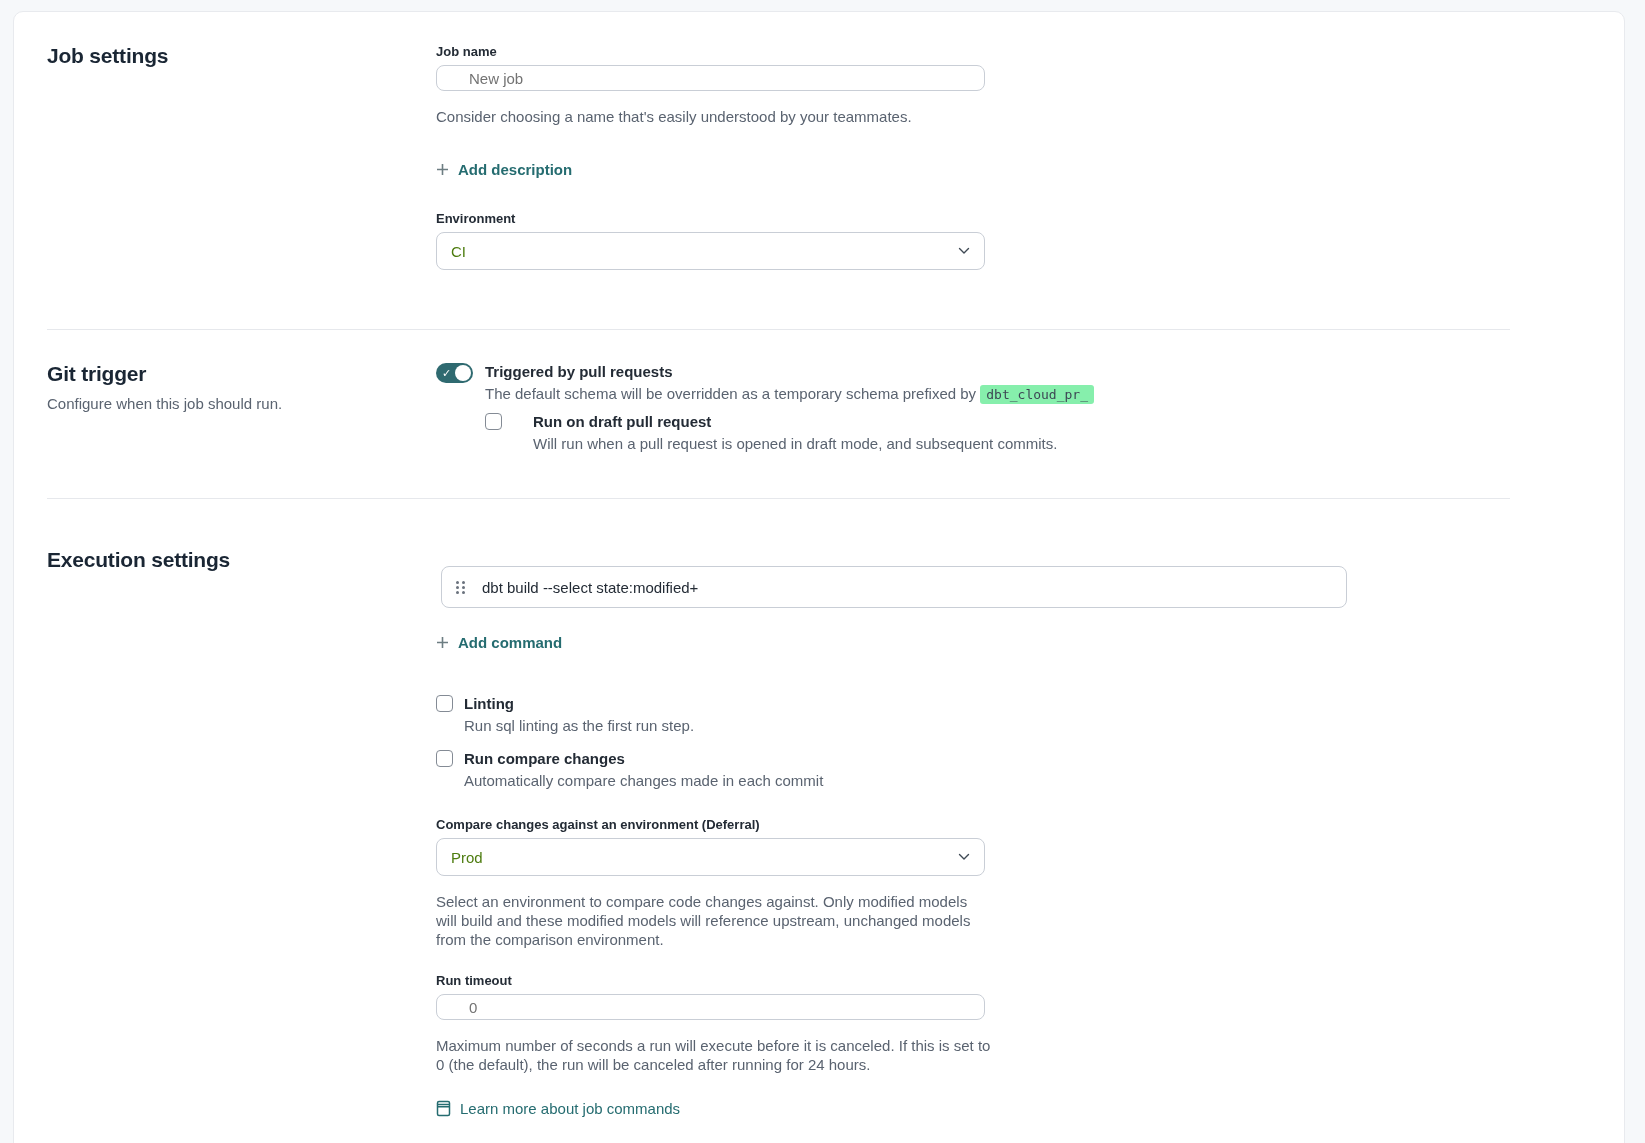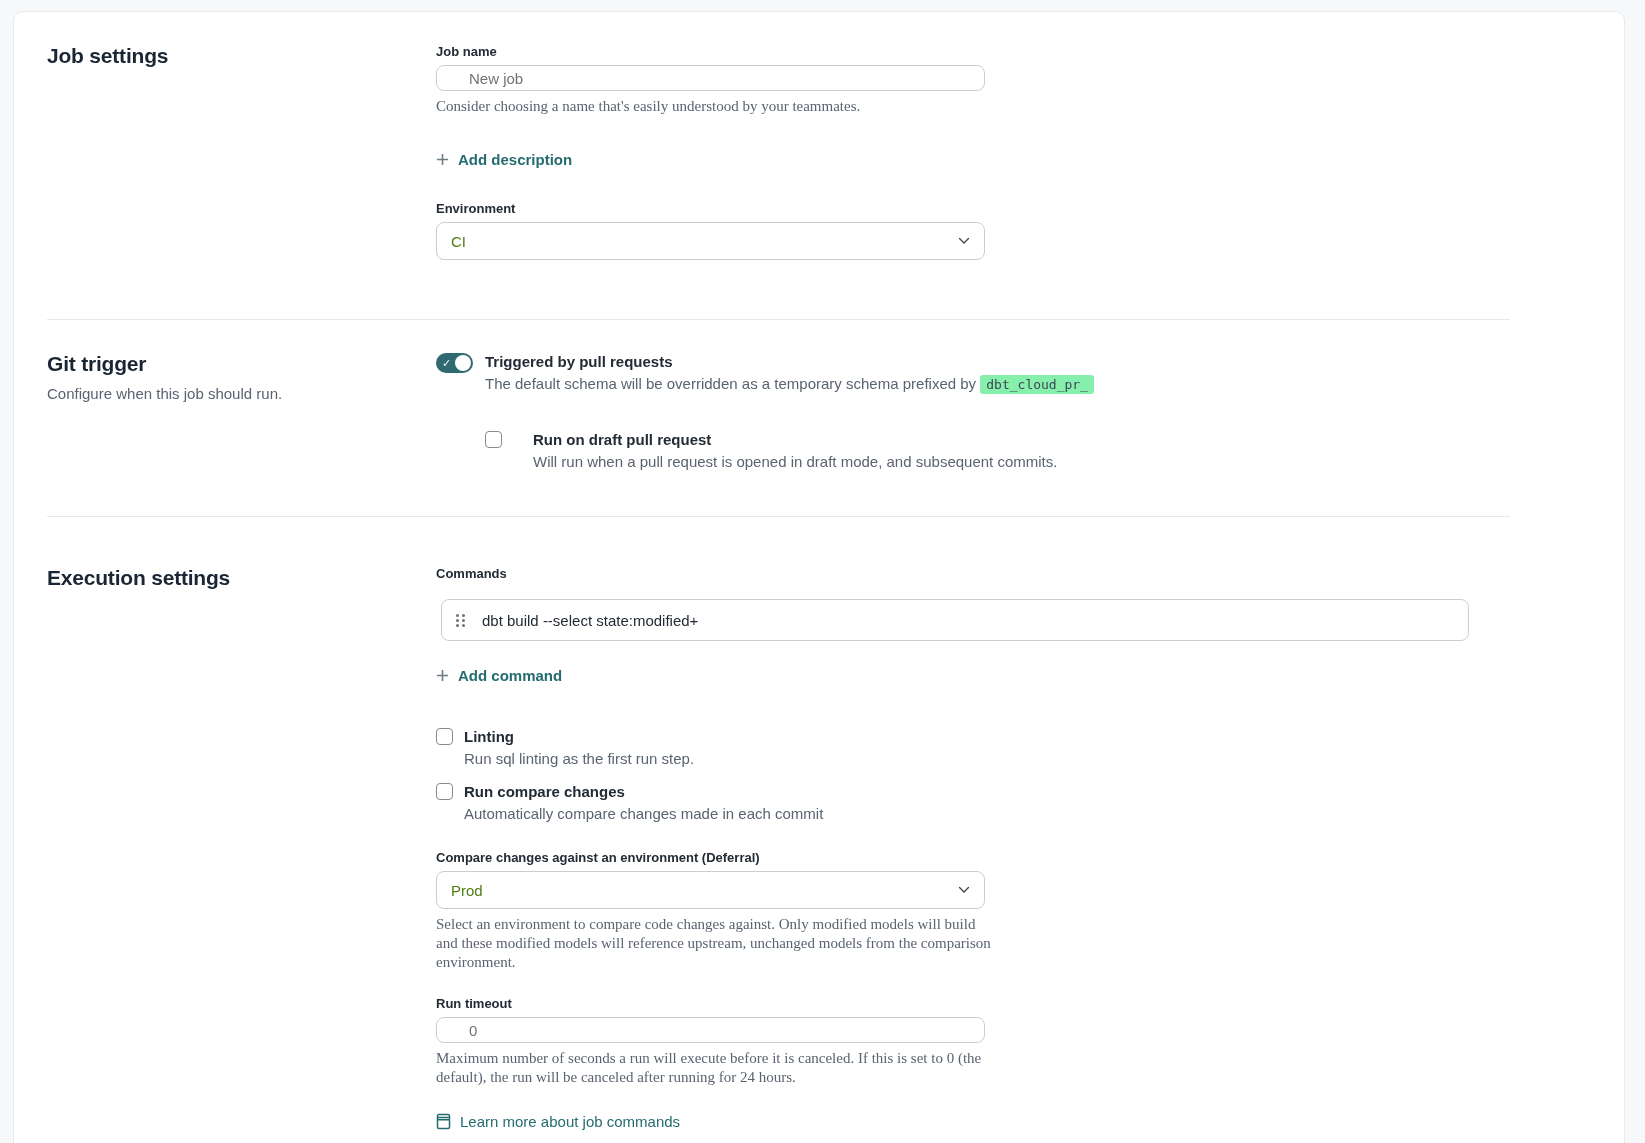--- a/index.html
+++ b/index.html
@@ -9,40 +9,40 @@
     background:#ffffff;border:1px solid #e8eaee;border-radius:10px;box-sizing:border-box;}
   .section{display:flex;padding-left:33px;}
   .section-left{width:389px;flex-shrink:0;}
   .section-right{flex:1;}
   h2.sec-title{margin:0;font-size:21px;font-weight:700;color:#1a2634;letter-spacing:-0.2px;}
   .sec-sub{margin-top:9px;font-size:15px;color:#5a6370;}
   .field-label{font-size:13px;font-weight:700;color:#232b35;margin-bottom:6px;}
   .text-input{box-sizing:border-box;width:549px;height:26px;border:1px solid #c9ced6;
     border-radius:8px;padding:0 32px;font-size:15px;color:#737373;background:#fff;outline:none;
     font-family:"Liberation Sans","DejaVu Sans",sans-serif;}
-  .helper{font-size:15px;color:#5a6370;line-height:19px;margin-top:6px;font-family:Liberation Serif, serif;}
+  .helper{font-size:15px;color:#5a6370;line-height:19px;margin-top:16px;}
   .select{box-sizing:border-box;width:549px;height:38px;border:1px solid #c9ced6;border-radius:8px;
     background:#fff;display:flex;align-items:center;justify-content:space-between;
     padding:0 14px;font-size:15px;color:#4d7c0f;cursor:pointer;}
   .link-row{display:inline-flex;align-items:center;gap:9px;cursor:pointer;}
   .link-text{font-size:15px;font-weight:600;color:#256c70;}
   .divider{height:1px;background:#e6e8ec;margin-left:33px;margin-right:114px;}
   .toggle-row{display:flex;align-items:flex-start;gap:12px;}
   .toggle{position:relative;width:37px;height:20px;border-radius:10px;background:#2f6a70;
     flex-shrink:0;margin-top:1px;cursor:pointer;}
   .toggle .check{position:absolute;left:6px;top:3px;color:#fff;font-size:11px;line-height:14px;}
   .toggle .knob{position:absolute;right:2px;top:2px;width:16px;height:16px;border-radius:50%;background:#fff;}
   .bold-label{font-size:15px;font-weight:700;color:#232b35;line-height:19px;}
   .desc{font-size:15px;color:#5a6370;line-height:19px;margin-top:3px;}
   .code-chip{font-family:"DejaVu Sans Mono","Liberation Mono",monospace;font-size:13px;
     background:#86efac;color:#3d4754;padding:2px 6px;border-radius:3px;}
   .checkbox-row{display:flex;align-items:flex-start;gap:11px;}
   .checkbox{box-sizing:border-box;width:17px;height:17px;border:1px solid #848b95;border-radius:4px;
     background:#fff;flex-shrink:0;margin-top:1px;cursor:pointer;}
-  .cmd-box{box-sizing:border-box;width:1028px;height:42px;border:1px solid #c9ced6;border-radius:8px;
+  .cmd-box{box-sizing:border-box;width:906px;height:42px;border:1px solid #c9ced6;border-radius:8px;
     background:#fff;display:flex;align-items:center;padding:0 14px;gap:17px;}
   .drag-dots{display:grid;grid-template-columns:3px 3px;grid-auto-rows:3px;gap:2px 3px;cursor:grab;}
   .drag-dots i{width:3px;height:3px;border-radius:50%;background:#6a727d;}
   .cmd-text{font-size:15px;color:#232b35;}
   .narrow{max-width:555px;}
   svg{display:block;}
 </style>
 </head>
 <body>
 
@@ -91,40 +91,39 @@
           <span class="check">✓</span>
           <span class="knob"></span>
         </div>
         <div>
           <div class="bold-label">Triggered by pull requests</div>
           <div class="desc">
             <span>The default schema will be overridden as a temporary schema prefixed by</span>
             <span class="code-chip">dbt_cloud_pr_</span>
           </div>
 
-          <div class="checkbox-row" style="margin-top:36px;gap:31px;">
+          <div class="checkbox-row" style="margin-top:8px;gap:31px;">
             <span class="checkbox" role="checkbox" aria-checked="false"></span>
             <div>
               <div class="bold-label">Run on draft pull request</div>
               <div class="desc">Will run when a pull request is opened in draft mode, and subsequent commits.</div>
             </div>
           </div>
         </div>
       </div>
     </div>
   </div>
 
   <div class="divider" style="margin-top:45px;"></div>
 
   <div class="section" style="padding-top:49px;">
     <div class="section-left">
       <h2 class="sec-title">Execution settings</h2>
     </div>
     <div class="section-right">
-      <div class="field-label">Commands</div>
 
       <div class="cmd-box" style="margin-top:18px;margin-left:5px;">
         <span class="drag-dots">
           <i></i>
             <i></i>
             <i></i>
             <i></i>
             <i></i>
             <i></i>
         </span>

